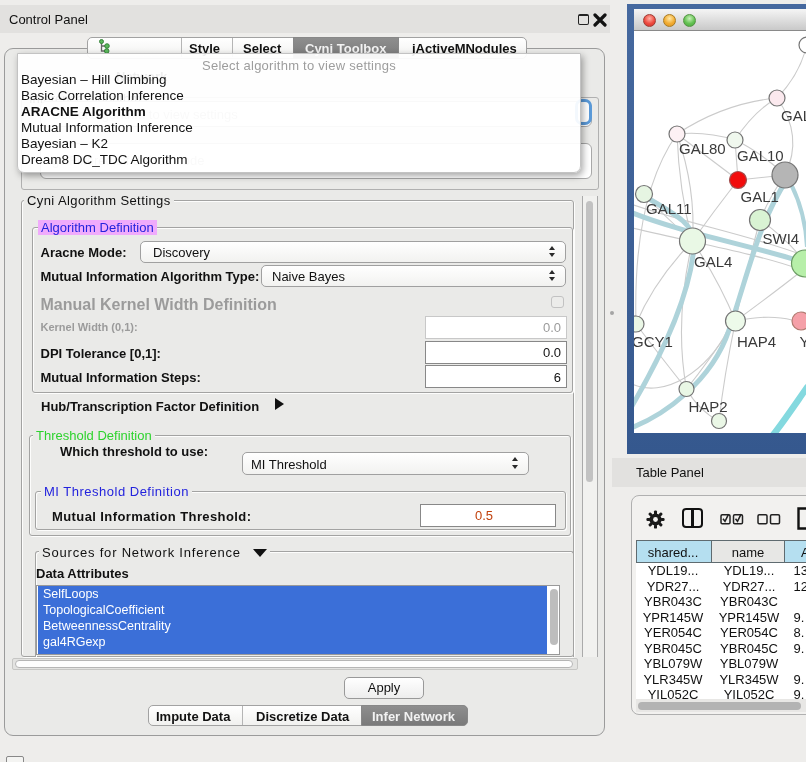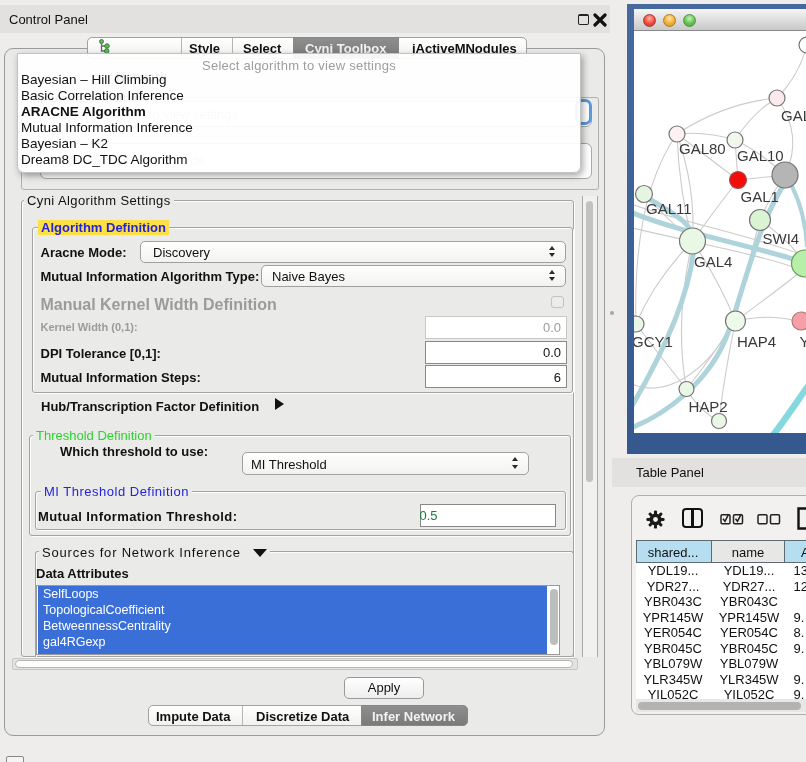--- a/index.html
+++ b/index.html
@@ -45,21 +45,21 @@
 <div class="abs b" style="left:116px;top:41px;font-size:13px;color:#111;margin-top:28px;">Network</div>
 <div class="abs b" style="left:189px;top:41px;font-size:13px;color:#111;">Style</div>
 <div class="abs b" style="left:243px;top:41px;font-size:13px;color:#111;">Select</div>
 <div class="abs b" style="left:305px;top:41px;font-size:13px;color:#f2f2f2;">Cyni Toolbox</div>
 <div class="abs b" style="left:412px;top:41px;font-size:13px;color:#111;">jActiveMNodules</div>
 
 <div class="abs" style="left:21px;top:200px;width:553px;height:457px;border:1px solid #a3a3a2;border-radius:3px;box-shadow:1px 1px 0 #fdfdfc, inset 1px 1px 0 #fdfdfc;"></div>
 <div class="abs" style="left:24px;top:193px;font-size:13px;color:#111;background:#eaeae8;padding:0 3px;letter-spacing:0.4px;">Cyni Algorithm Settings</div>
 
 <div class="abs" style="left:32px;top:227px;width:541px;height:166px;border:1px solid #a3a3a2;border-radius:3px;box-shadow:1px 1px 0 #fdfdfc, inset 1px 1px 0 #fdfdfc;"></div>
-<div class="abs" style="left:38px;top:220px;font-size:13px;color:#2323dd;background:#fde047;padding:0 3px;font-weight:bold;">Algorithm Definition</div>
+<div class="abs" style="left:38px;top:220px;font-size:13px;color:#2323dd;background:#f0abfc;padding:0 3px;">Algorithm Definition</div>
 
 <div class="abs b" style="left:40.5px;top:245px;font-size:13px;color:#111;">Aracne Mode:</div>
 <div class="abs combo" style="left:140px;top:240.5px;width:426px;height:22px;"></div>
 <div class="abs" style="left:153px;top:245px;font-size:13px;color:#111;">Discovery</div>
 
 <div class="abs b" style="left:40.5px;top:269px;font-size:13px;color:#111;">Mutual Information Algorithm Type:</div>
 <div class="abs combo" style="left:261px;top:264.5px;width:305px;height:22px;"></div>
 <div class="abs" style="left:272px;top:269px;font-size:13px;color:#111;">Naive Bayes</div>
 
 <div class="abs b" style="left:40.5px;top:296px;font-size:16px;color:#9b9b9b;">Manual Kernel Width Definition</div>
@@ -85,23 +85,23 @@
 <div class="abs" style="left:28.5px;top:434.5px;width:542px;height:101px;border:1px solid #a3a3a2;border-radius:3px;box-shadow:1px 1px 0 #fdfdfc, inset 1px 1px 0 #fdfdfc;"></div>
 <div class="abs" style="left:33px;top:427.5px;font-size:13px;color:#2ed32e;background:#eaeae8;padding:0 3px;">Threshold Definition</div>
 
 <div class="abs b" style="left:60px;top:444px;width:176px;text-align:left;font-size:13px;color:#111;">Which threshold to use:</div>
 <div class="abs combo" style="left:241.5px;top:451.5px;width:287px;height:23px;"></div>
 <div class="abs" style="left:251px;top:456.5px;font-size:13px;color:#111;">MI Threshold</div>
 
 <div class="abs" style="left:34.5px;top:490.5px;width:531px;height:39.5px;border:1px solid #a3a3a2;border-radius:3px;box-shadow:1px 1px 0 #fdfdfc, inset 1px 1px 0 #fdfdfc;"></div>
 <div class="abs" style="left:41px;top:483.5px;font-size:13px;color:#2323dd;background:#eaeae8;padding:0 3px;letter-spacing:0.5px;">MI Threshold Definition</div>
 
-<div class="abs b" style="left:38px;top:508.5px;font-size:13px;letter-spacing:0.4px;color:#111;">Mutual Information Threshold:</div>
+<div class="abs b" style="left:38px;top:508.5px;font-size:13px;letter-spacing:0.4px;color:#111;padding-left:14px;">Mutual Information Threshold:</div>
 <div class="abs" style="left:419.5px;top:503.5px;width:136.5px;height:23px;background:#fff;border:1px solid #888;"></div>
-<div class="abs" style="left:419.5px;top:508px;width:129px;font-size:13px;color:#15803d;text-align:left;">0.5</div>
+<div class="abs" style="left:419.5px;top:508px;width:129px;font-size:13px;color:#c2410c;text-align:center;">0.5</div>
 
 <div class="abs" style="left:34.5px;top:551px;width:539px;height:106px;border:1px solid #a3a3a2;border-top-left-radius:3px;border-top-right-radius:3px;border-bottom:none;box-shadow:inset 1px 1px 0 #fdfdfc;"></div>
 <div class="abs" style="left:39px;top:544.5px;font-size:13px;color:#111;background:#eaeae8;padding:0 3px;letter-spacing:0.8px;">Sources for Network Inference <span style="display:inline-block;width:0;height:0;border-left:7px solid transparent;border-right:7px solid transparent;border-top:8px solid #111;vertical-align:middle;margin-left:8px;"></span></div>
 <div class="abs b" style="left:36px;top:566px;font-size:13px;color:#111;">Data Attributes</div>
 
 <div class="abs" style="left:36px;top:584.5px;width:524px;height:70px;background:#fff;border:1px solid #999;overflow:hidden;">
   <div class="abs" style="left:1px;top:0;width:509px;height:70px;background:#3b6fd8;"></div>
   <div class="abs" style="left:6px;top:1.5px;font-size:12.5px;color:#fff;">SelfLoops</div>
   <div class="abs" style="left:6px;top:17.5px;font-size:12.5px;color:#fff;">TopologicalCoefficient</div>
   <div class="abs" style="left:6px;top:33.5px;font-size:12.5px;color:#fff;">BetweennessCentrality</div>

